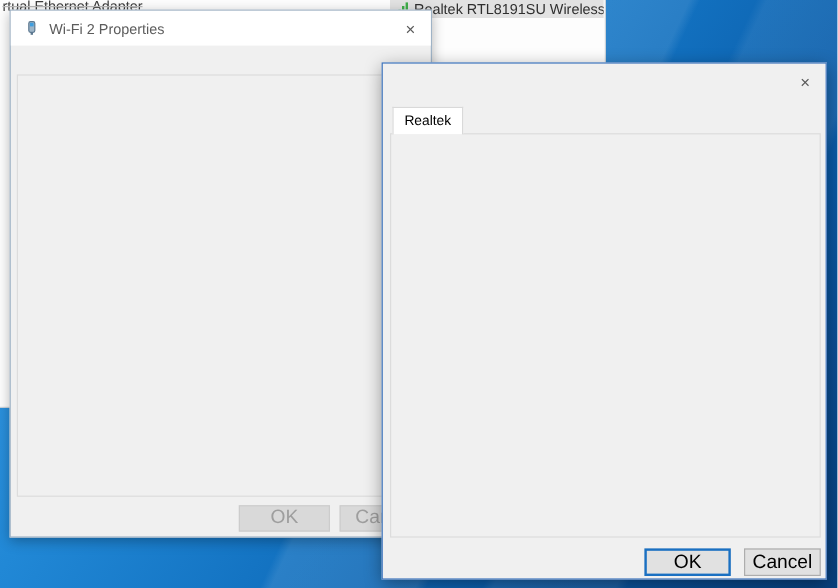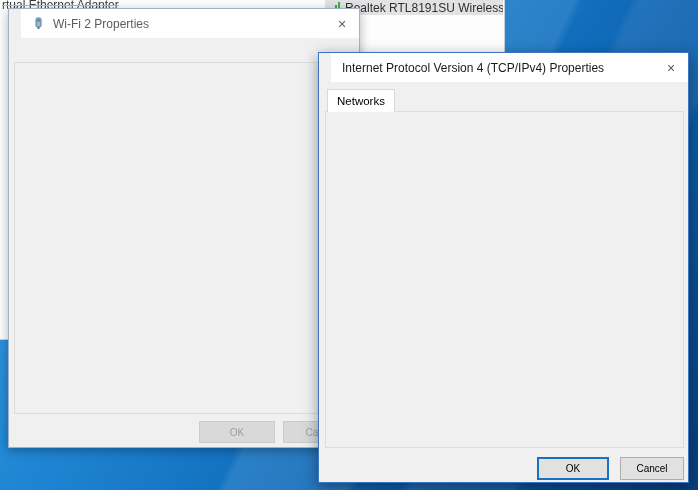--- a/index.html
+++ b/index.html
@@ -24,38 +24,38 @@
   .sigbars i { display:block; width:2px; background:#3fae49; }
   .sigbars i:nth-child(1){height:4px}.sigbars i:nth-child(2){height:6px}
   .sigbars i:nth-child(3){height:9px}.sigbars i:nth-child(4){height:12px}
 
   
   .dialog { position:absolute; background:#f0f0f0; }
   .dlg-back { left:8px; top:8px; width:352px; height:440px; border:1px solid #9fb3c6;
     box-shadow:0 3px 10px rgba(0,0,0,.30); z-index:5; }
   .dlg-front { left:318px; top:52px; width:371px; height:431px; border:1px solid #3c74bd;
     box-shadow:0 4px 14px rgba(0,0,0,.40); z-index:10; }
-  .titlebar { position:absolute; left:12px; top:0; right:0; height:29px; background:#fff;
+  .titlebar { position:absolute; left:0; top:0; right:0; height:29px; background:#fff;
     display:flex; align-items:center; padding-left:11px; gap:8px; }
   .title-text { font-size:12px; }
   .dlg-back .title-text { color:#5c5c5c; }
   .dlg-front .title-text { color:#1b1b1b; }
   .close-btn { position:absolute; right:0; top:0; width:34px; height:29px; display:flex;
     align-items:center; justify-content:center; font-size:14px; color:#5a5a5a; }
   .tab { position:absolute; font-size:11.5px; padding:0 9px; display:flex; align-items:center; }
   .tab-active { background:#fff; border:1px solid #d9d9d9; border-bottom:none; height:23px; z-index:3; }
   .tab-idle { background:#f0f0f0; border:1px solid #d9d9d9; height:20px; z-index:2; }
   .panel { position:absolute; background:#f0f0f0; border:1px solid #dcdcdc; z-index:1; }
 
   .lbl { position:absolute; white-space:nowrap; }
   .lbl-gray { color:#8d8d8d; }
 
   
   .btn { position:absolute; background:#e1e1e1; border:1px solid #adadad; display:flex;
-    align-items:center; justify-content:center; font-size:10px; color:#000; }
+    align-items:center; justify-content:center; font-size:16px; color:#000; }
   .btn-default { border:2px solid #1a70c2; }
   .btn-disabled { background:#d9d9d9; border:1px solid #cccccc; color:#9e9e9e; }
 
   
   .cb { display:inline-flex; width:12px; height:12px; background:#fff; border:1px solid #4f4f4f;
     align-items:center; justify-content:center; font-size:11px; line-height:10px; color:#111; flex:none; }
   .radio { position:absolute; width:12px; height:12px; border:1px solid #4f4f4f; border-radius:50%; background:#fff; }
   .radio.sel::after { content:""; position:absolute; left:2px; top:2px; width:6px; height:6px; border-radius:50%; background:#1a1a1a; }
 
   
@@ -231,26 +231,23 @@
   <div class="groupbox" style="left:14px; top:320px; width:324px; height:80px;">
     <span class="grp-title">Description</span>
     <div class="desc-text">Transmission Control Protocol/Internet Protocol. The default wide area network protocol that provides communication across diverse interconnected networks.</div>
   </div>
 
   <div class="btn btn-disabled" style="left:190px; top:412px; width:76px; height:22px;">OK</div>
   <div class="btn btn-disabled" style="left:274px; top:412px; width:76px; height:22px;">Cancel</div>
 </div>
 
 <div class="dialog dlg-front">
-  <div class="titlebar">
-    <span class="title-text">Internet Protocol Version 4 (TCP/IPv4) Properties</span>
-  </div>
   <div class="close-btn">×</div>
 
-  <div class="tab tab-active" style="left:8px; top:36px;">Networks</div>
+  <div class="tab tab-active" style="left:8px; top:36px;">Realtek</div>
   <div class="panel" style="left:6px; top:58px; width:359px; height:337px;"></div>
 
   <div class="intro">You can get IP settings assigned automatically if your network supports this capability. Otherwise, you need to ask your network administrator for the appropriate IP settings.</div>
 
   <span class="radio sel" style="left:20px; top:131px;"></span>
   <div class="lbl" style="left:39px; top:131px;">Obtain an IP address automatically</div>
 
   <div class="groupbox" style="left:18px; top:153px; width:339px; height:93px;"></div>
   <span class="radio" style="left:22px; top:147px; background:#fff; box-shadow:0 0 0 3px #f0f0f0;"></span>
   <div class="lbl" style="left:40px; top:147px; background:#f0f0f0; padding:0 3px;">Use the following IP address:</div>

